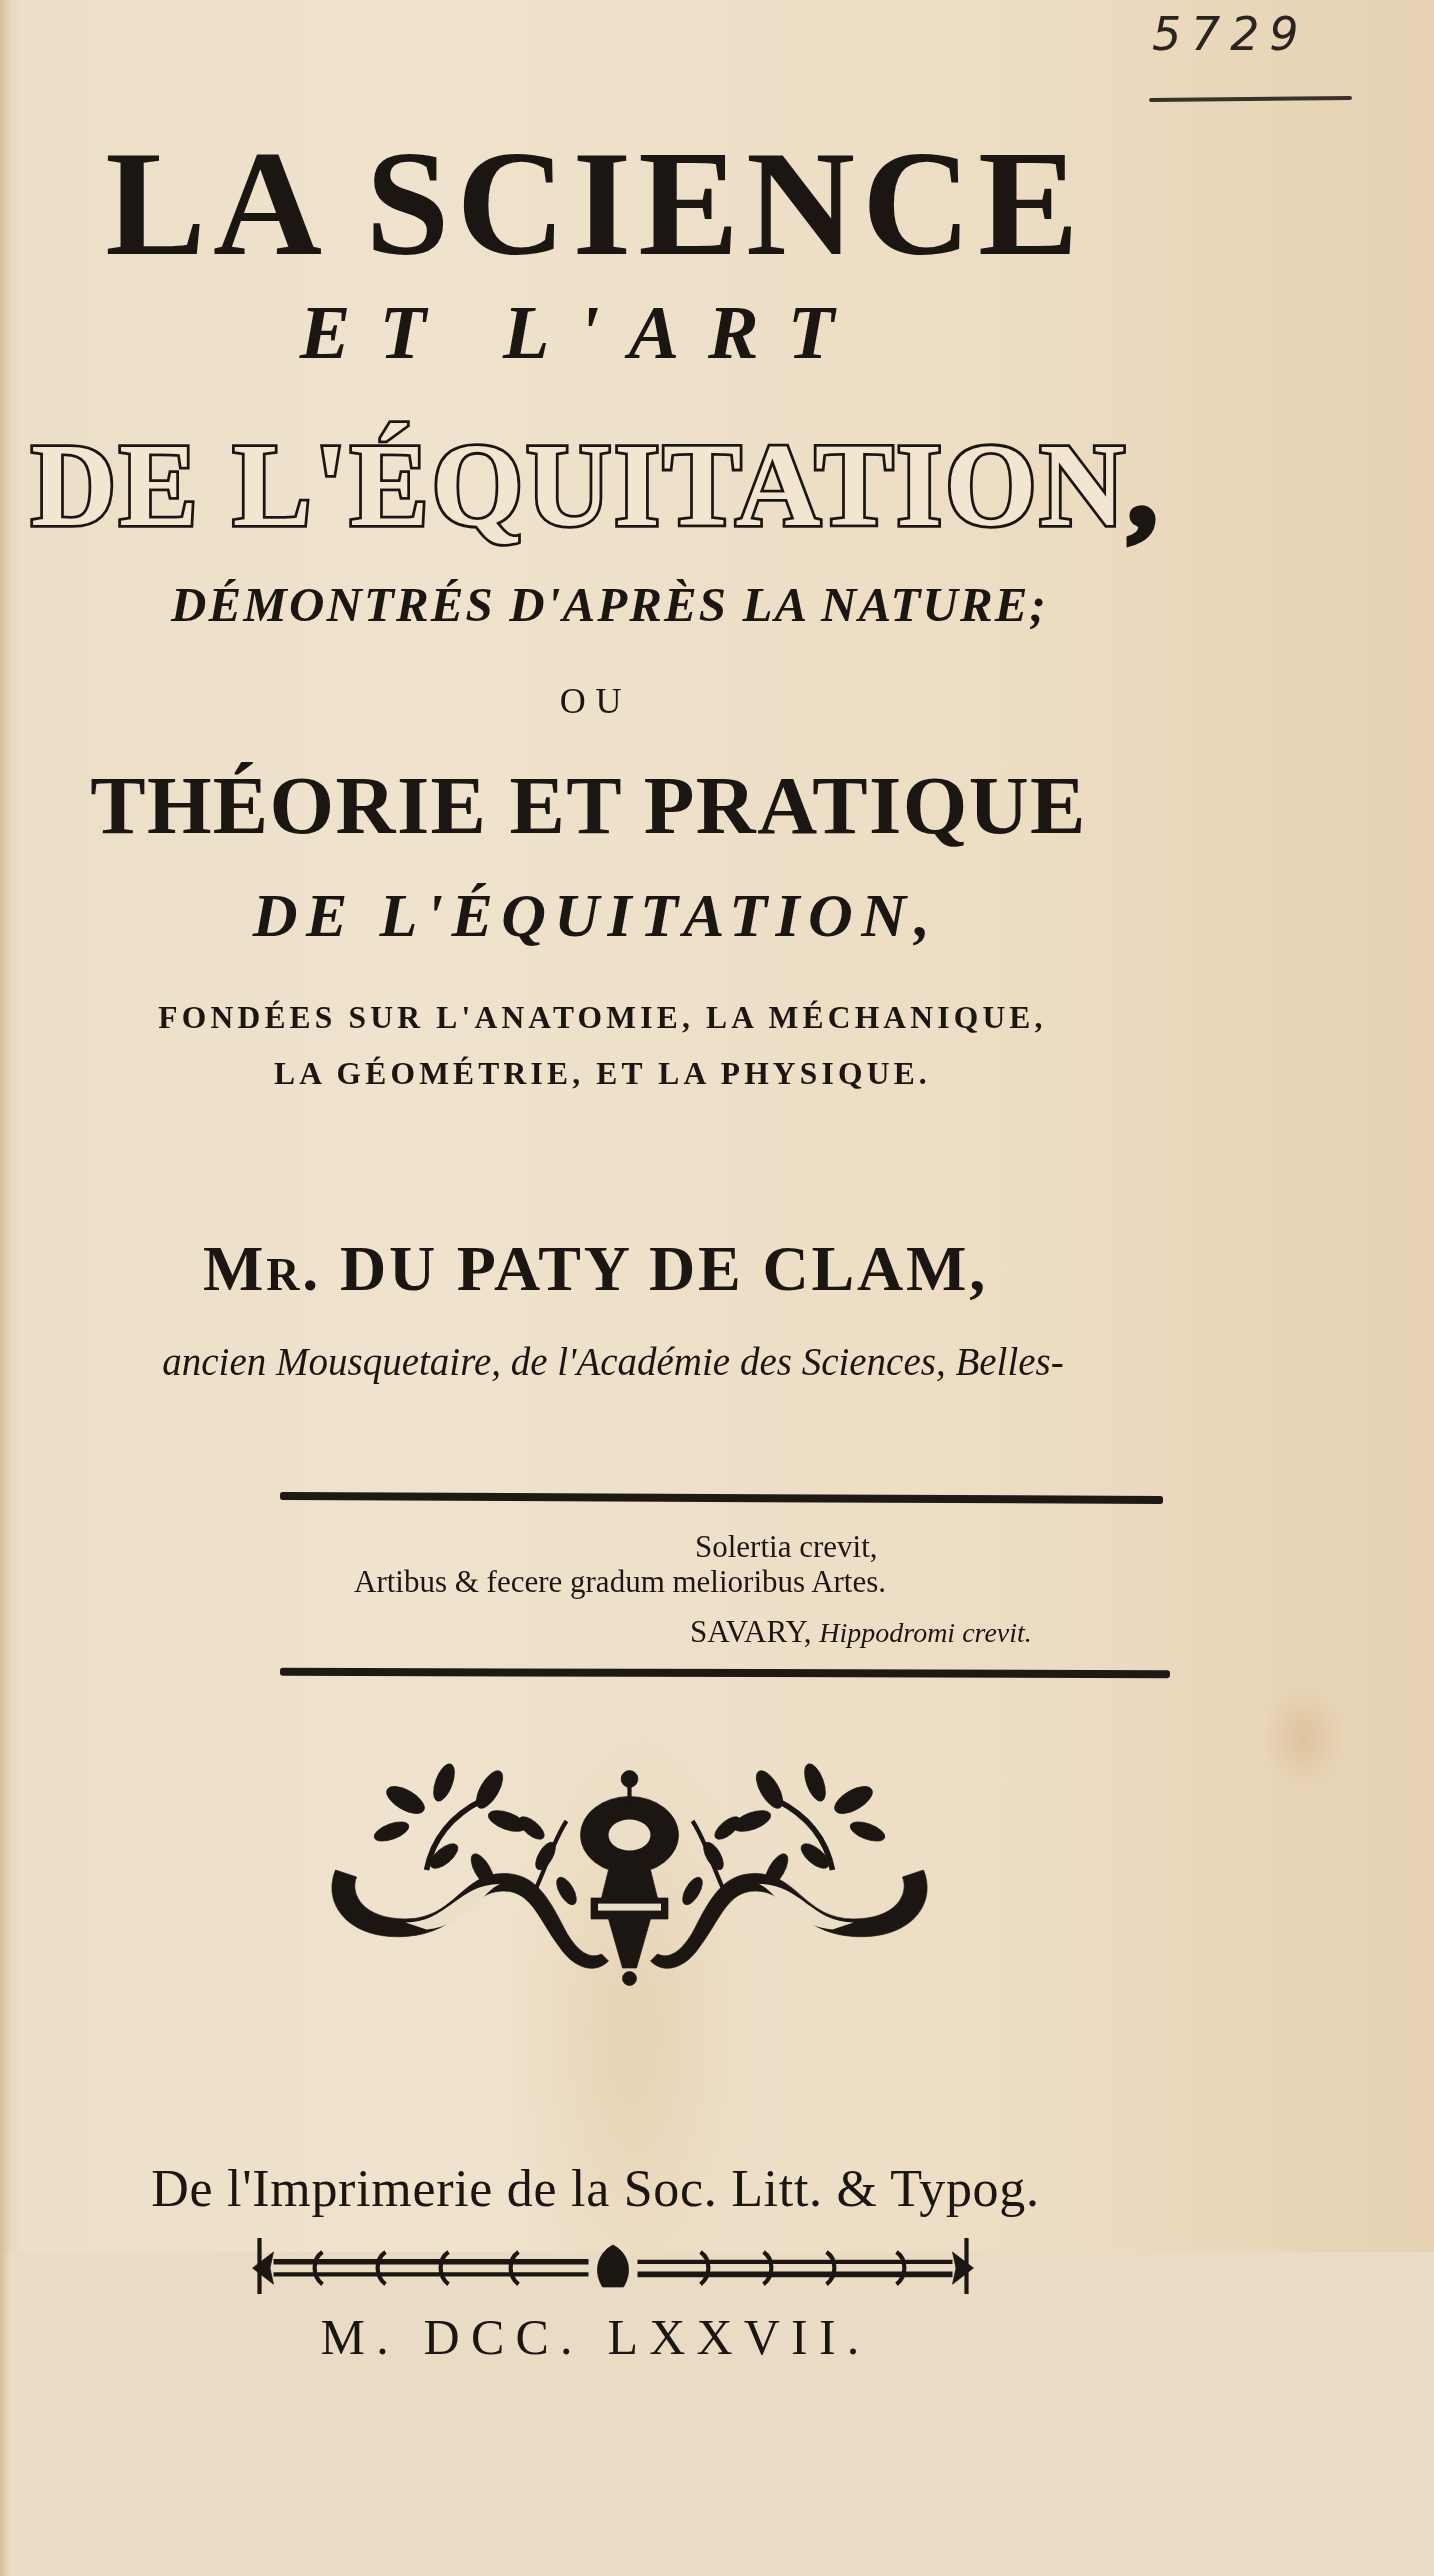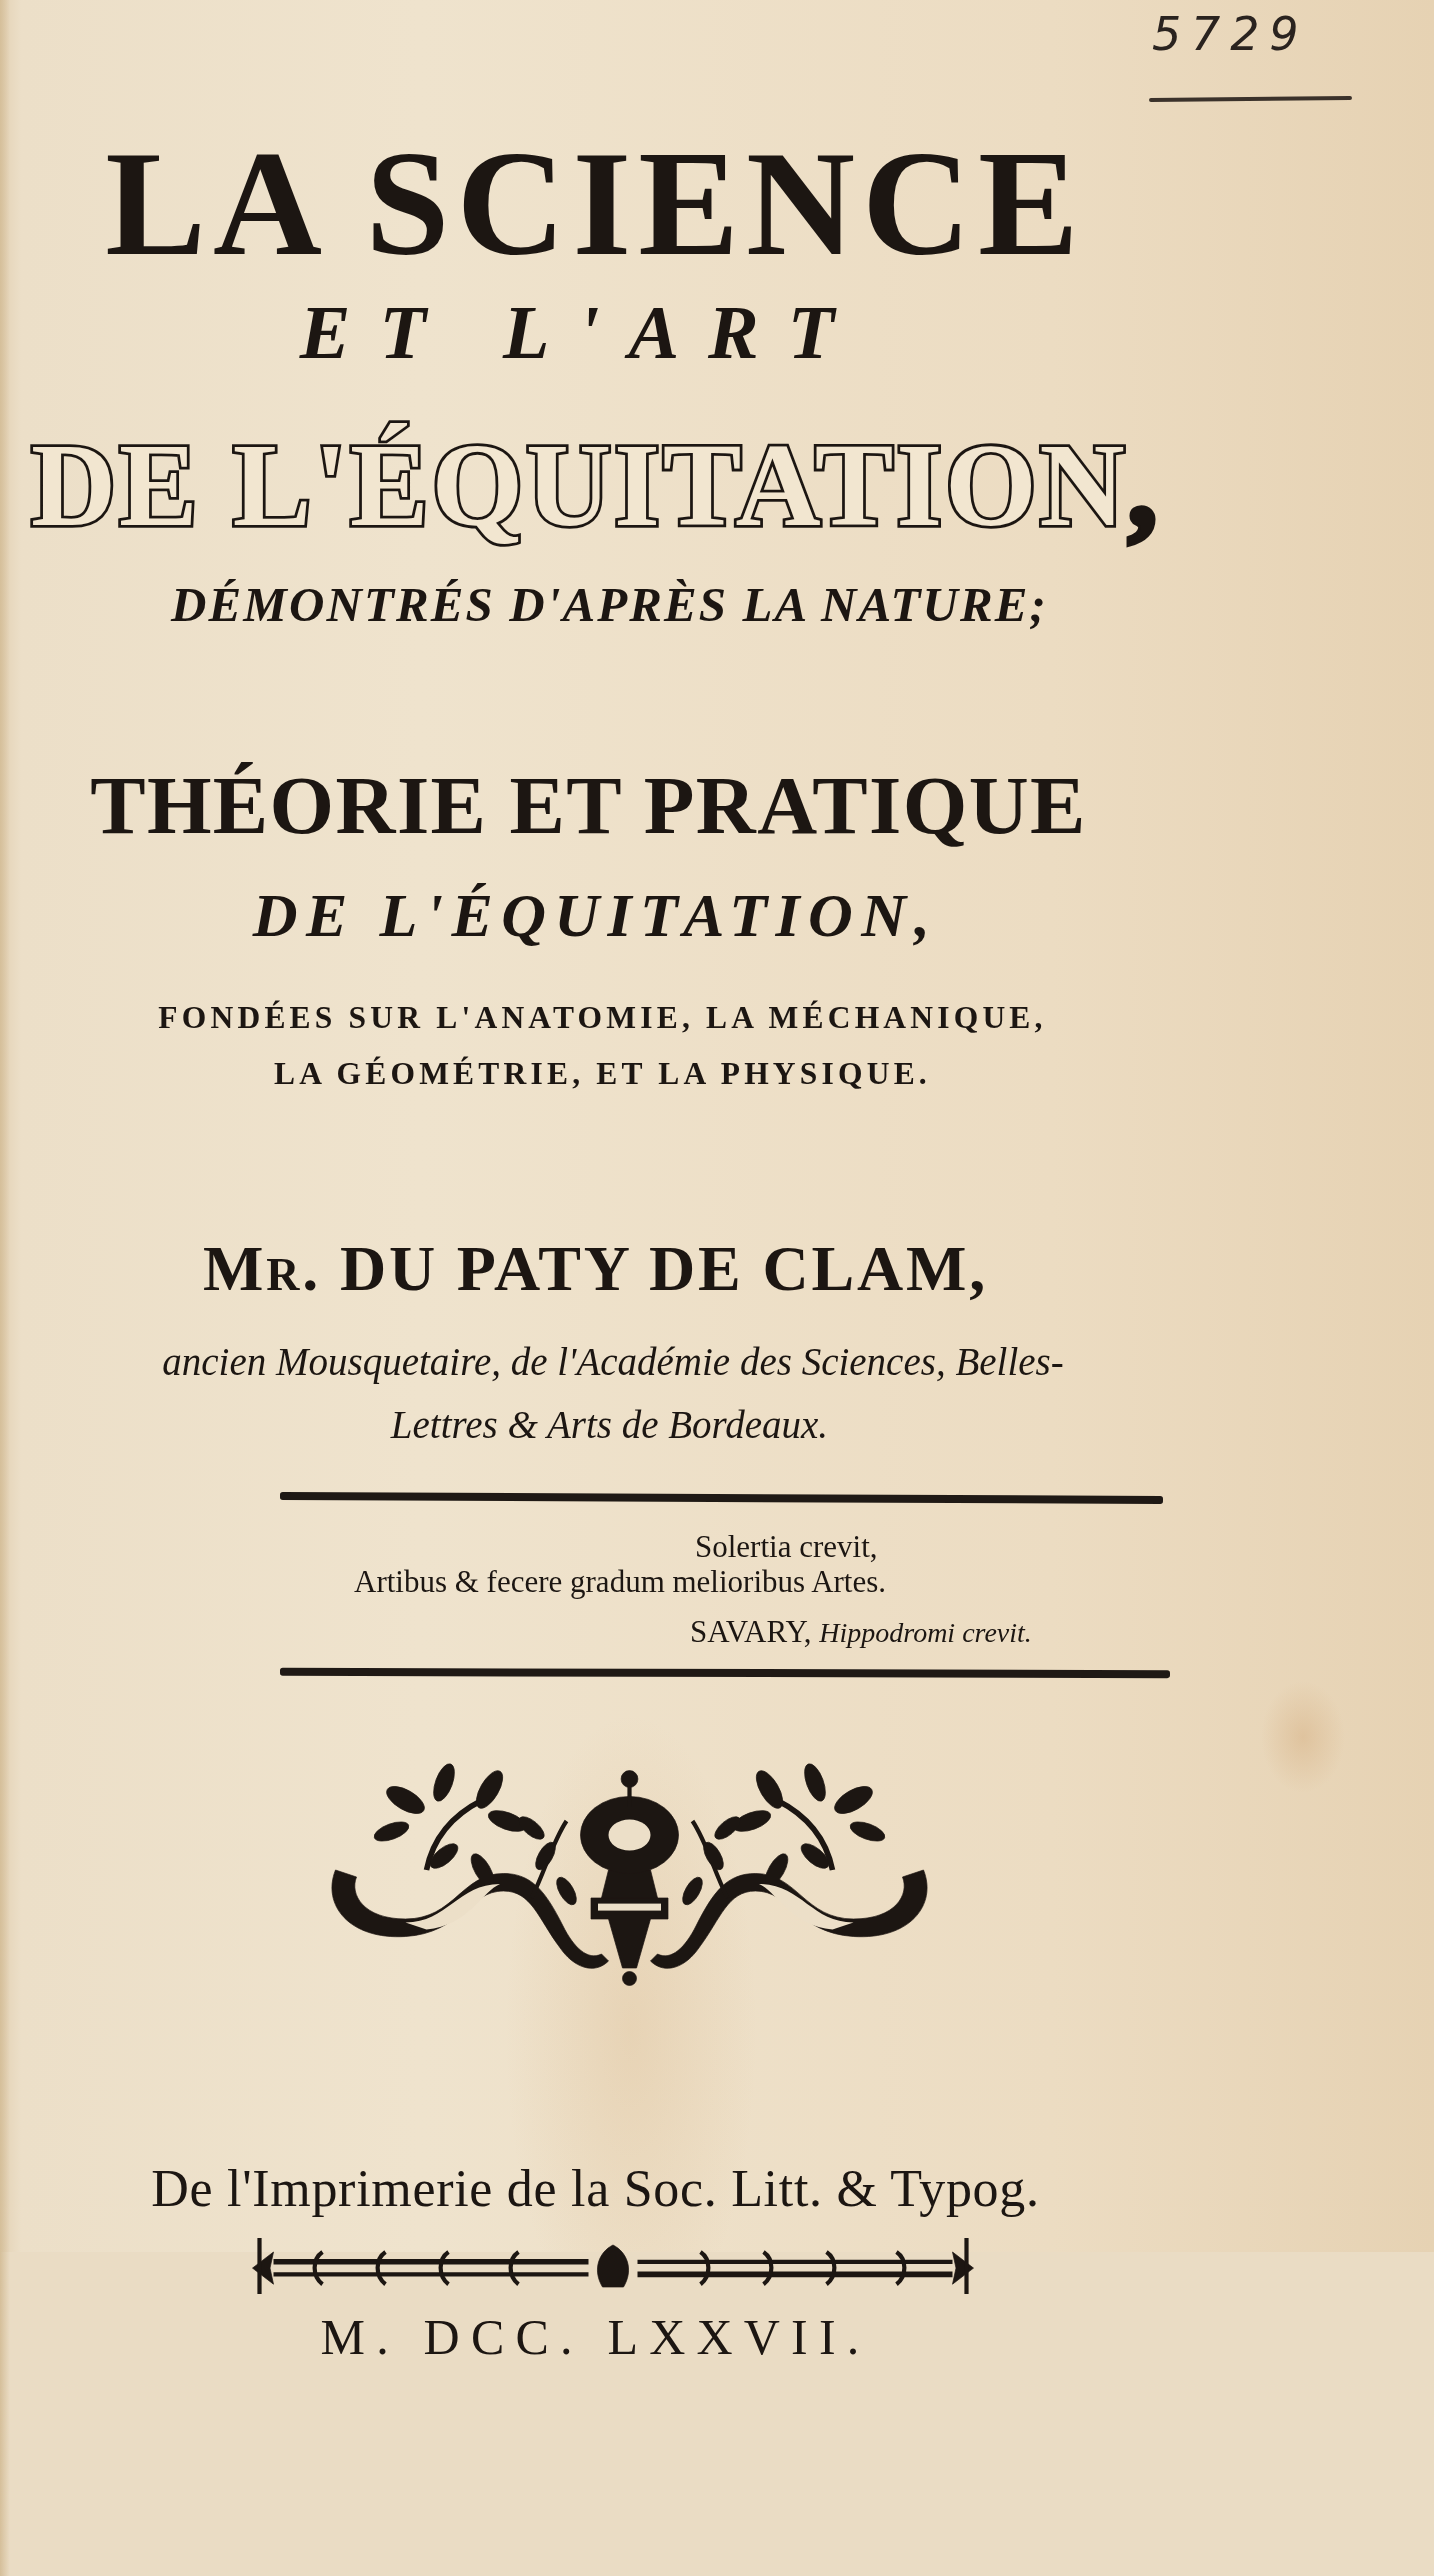--- a/index.html
+++ b/index.html
@@ -67,28 +67,28 @@
 <div class="page">
   <div class="edge-left"></div>
 
   <div class="shelfmark">5729</div>
   <div class="shelfmark-line"></div>
 
   <div class="line t1">LA SCIENCE</div>
   <div class="line t2">ET L'ART</div>
   <div class="line t3"><span>DE L'ÉQUITATION</span><span class="comma">,</span></div>
   <div class="line t4">DÉMONTRÉS D'APRÈS LA NATURE;</div>
+  <div class="line t5">OU</div>
   <div class="line t6">THÉORIE ET PRATIQUE</div>
   <div class="line t7">DE L'ÉQUITATION,</div>
   <div class="line t8">FONDÉES SUR L'ANATOMIE, LA MÉCHANIQUE,</div>
   <div class="line t9">LA GÉOMÉTRIE, ET LA PHYSIQUE.</div>
 
   <div class="line t11"><span>M</span><span class="mr-r">R</span><span>. DU PATY DE CLAM,</span></div>
   <div class="line t12">ancien Mousquetaire, de l'Académie des Sciences, Belles-</div>
-  <div class="line t13">Lettres &amp; Arts de Bordeaux.</div>
 
   <div class="rule r1"></div>
   <div class="ep ep1">Solertia crevit,</div>
   <div class="ep ep2">Artibus &amp; fecere gradum melioribus Artes.</div>
   <div class="ep ep3"><span>SAVARY, </span><span class="ital">Hippodromi crevit.</span></div>
   <div class="rule r2"></div>
 
   <svg class="vignette" viewBox="0 0 880 340">
     <g fill="#1c1612" stroke="#1c1612">
 

